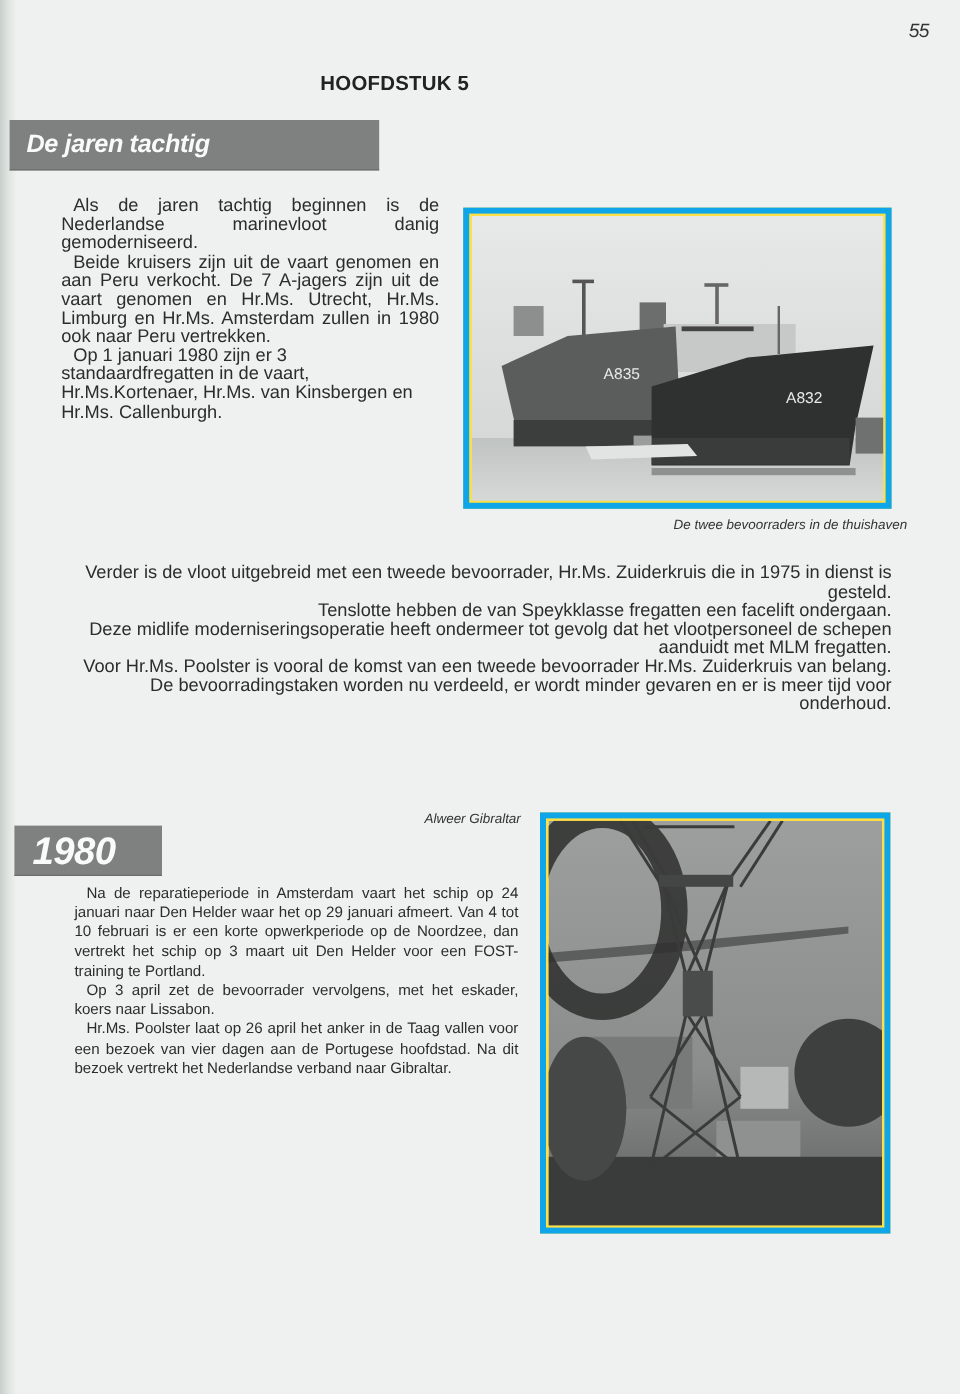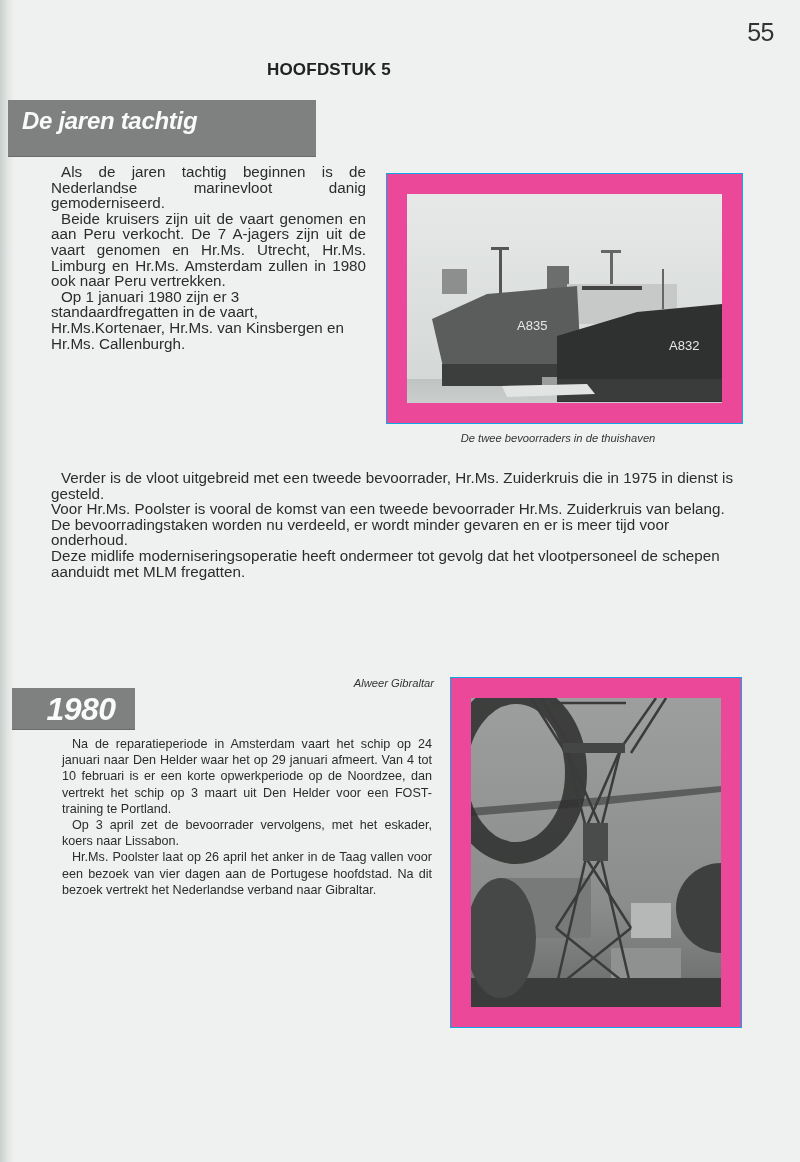--- a/index.html
+++ b/index.html
@@ -10,70 +10,69 @@
       font-family: "Liberation Sans", sans-serif;
       color: #2a2a2a;
       overflow: hidden;
     }
     .spine {
       position: absolute; left: 0; top: 0; width: 14px; height: 1162px;
       background: linear-gradient(to right, #c9cfcc 0%, #dfe4e1 50%, #eef1ef 100%);
     }
     .page-number {
       position: absolute; right: 26px; top: 18px;
-      font-size: 25px; color: #333;
+      font-size: 16px; font-style: italic; color: #333;
       letter-spacing: -0.5px;
     }
     .chapter {
       position: absolute; left: 0; width: 658px; top: 60px;
       text-align: center; font-size: 17px; font-weight: bold; color: #222;
       letter-spacing: 0.2px;
     }
     .banner {
       position: absolute; background: #7f8180; color: #fafafa;
       font-weight: bold; font-style: italic;
       border-bottom: 1px solid #6a6b6a;
     }
     .banner.main {
-      left: 8px; top: 100px; width: 308px; height: 57px;
-      font-size: 24px; line-height: 42px; padding-left: 14px;
+      left: 8px; top: 100px; width: 308px; height: 42px;
+      font-size: 21px; line-height: 42px; padding-left: 14px;
       letter-spacing: -0.3px;
     }
     .banner.year {
       left: 12px; top: 688px; width: 123px; height: 42px;
       font-size: 32px; line-height: 42px; padding-left: 15px;
       letter-spacing: -0.5px;
-      text-align: center;
     }
     .text {
       position: absolute; font-size: 15.2px; line-height: 15.6px; color: #2c2c2c;
     }
     .text p { text-indent: 10px; }
     .text p.noindent { text-indent: 0; }
     .col-left {
       left: 51px; top: 164px; width: 315px; text-align: justify;
     }
     .col-wide {
-      left: 51px; top: 470px; width: 692px;
+      left: 51px; top: 470px; width: 692px; text-align: right;
     }
     .text-1980 {
       position: absolute; left: 62px; top: 736px; width: 370px;
       font-size: 12.6px; line-height: 16.2px; text-align: justify; color: #2c2c2c;
     }
     .text-1980 p { text-indent: 10px; }
     .photo {
-      position: absolute; border: 1px solid #0ea5e9; background: #ec4899; padding: 20px;
+      position: absolute; border: 5px solid #0ea5e9; background: #fde047; padding: 2px;
     }
     .photo .inner { width: 100%; height: 100%; overflow: hidden; position: relative; }
     .photo-ships { left: 386px; top: 173px; width: 357px; height: 251px; }
     .photo-gibraltar { left: 450px; top: 677px; width: 292px; height: 351px; }
     .caption {
       position: absolute; font-size: 11.2px; font-style: italic; color: #333;
     }
-    .caption-ships { left: 382px; top: 432px; width: 352px; text-align: center; }
+    .caption-ships { left: 404px; top: 432px; width: 352px; text-align: right; }
     .caption-gibraltar { left: 300px; top: 677px; width: 134px; text-align: right; font-style: italic; }
     svg { display: block; }
   </style>
 </head>
 <body>
 
 <div class="spine"></div>
 
 <div class="page-number">55</div>
 <div class="chapter">HOOFDSTUK 5</div>
@@ -125,22 +124,23 @@
 
       <rect x="320" y="168" width="31" height="30" fill="#6e7170"></rect>
       <rect x="150" y="210" width="170" height="6" fill="#8e9190"></rect>
     </svg>
   </div>
 </div>
 <div class="caption caption-ships">De twee bevoorraders in de thuishaven</div>
 
 <div class="text col-wide">
   <p>Verder is de vloot uitgebreid met een tweede bevoorrader, Hr.Ms. Zuiderkruis die in 1975 in dienst is gesteld.</p>
+  <p>Tenslotte hebben de van Speykklasse fregatten een facelift ondergaan.</p>
+  <p class="noindent">Deze midlife moderniseringsoperatie heeft ondermeer tot gevolg dat het vlootpersoneel de schepen aanduidt met MLM fregatten.</p>
   <p class="noindent">Voor Hr.Ms. Poolster is vooral de komst van een tweede bevoorrader Hr.Ms. Zuiderkruis van belang. De bevoorradingstaken worden nu verdeeld, er wordt minder gevaren en er is meer tijd voor onderhoud.</p>
-  <p class="noindent">Deze midlife moderniseringsoperatie heeft ondermeer tot gevolg dat het vlootpersoneel de schepen aanduidt met MLM fregatten.</p>
 </div>
 
 <div class="caption caption-gibraltar">Alweer Gibraltar</div>
 
 <div class="banner year">1980</div>
 
 <div class="text-1980">
   <p>Na de reparatieperiode in Amsterdam vaart het schip op 24 januari naar Den Helder waar het op 29 januari afmeert. Van 4 tot 10 februari is er een korte opwerkperiode op de Noordzee, dan vertrekt het schip op 3 maart uit Den Helder voor een FOST-training te Portland.</p>
   <p>Op 3 april zet de bevoorrader vervolgens, met het eskader, koers naar Lissabon.</p>
   <p>Hr.Ms. Poolster laat op 26 april het anker in de Taag vallen voor een bezoek van vier dagen aan de Portugese hoofdstad. Na dit bezoek vertrekt het Nederlandse verband naar Gibraltar.</p>

